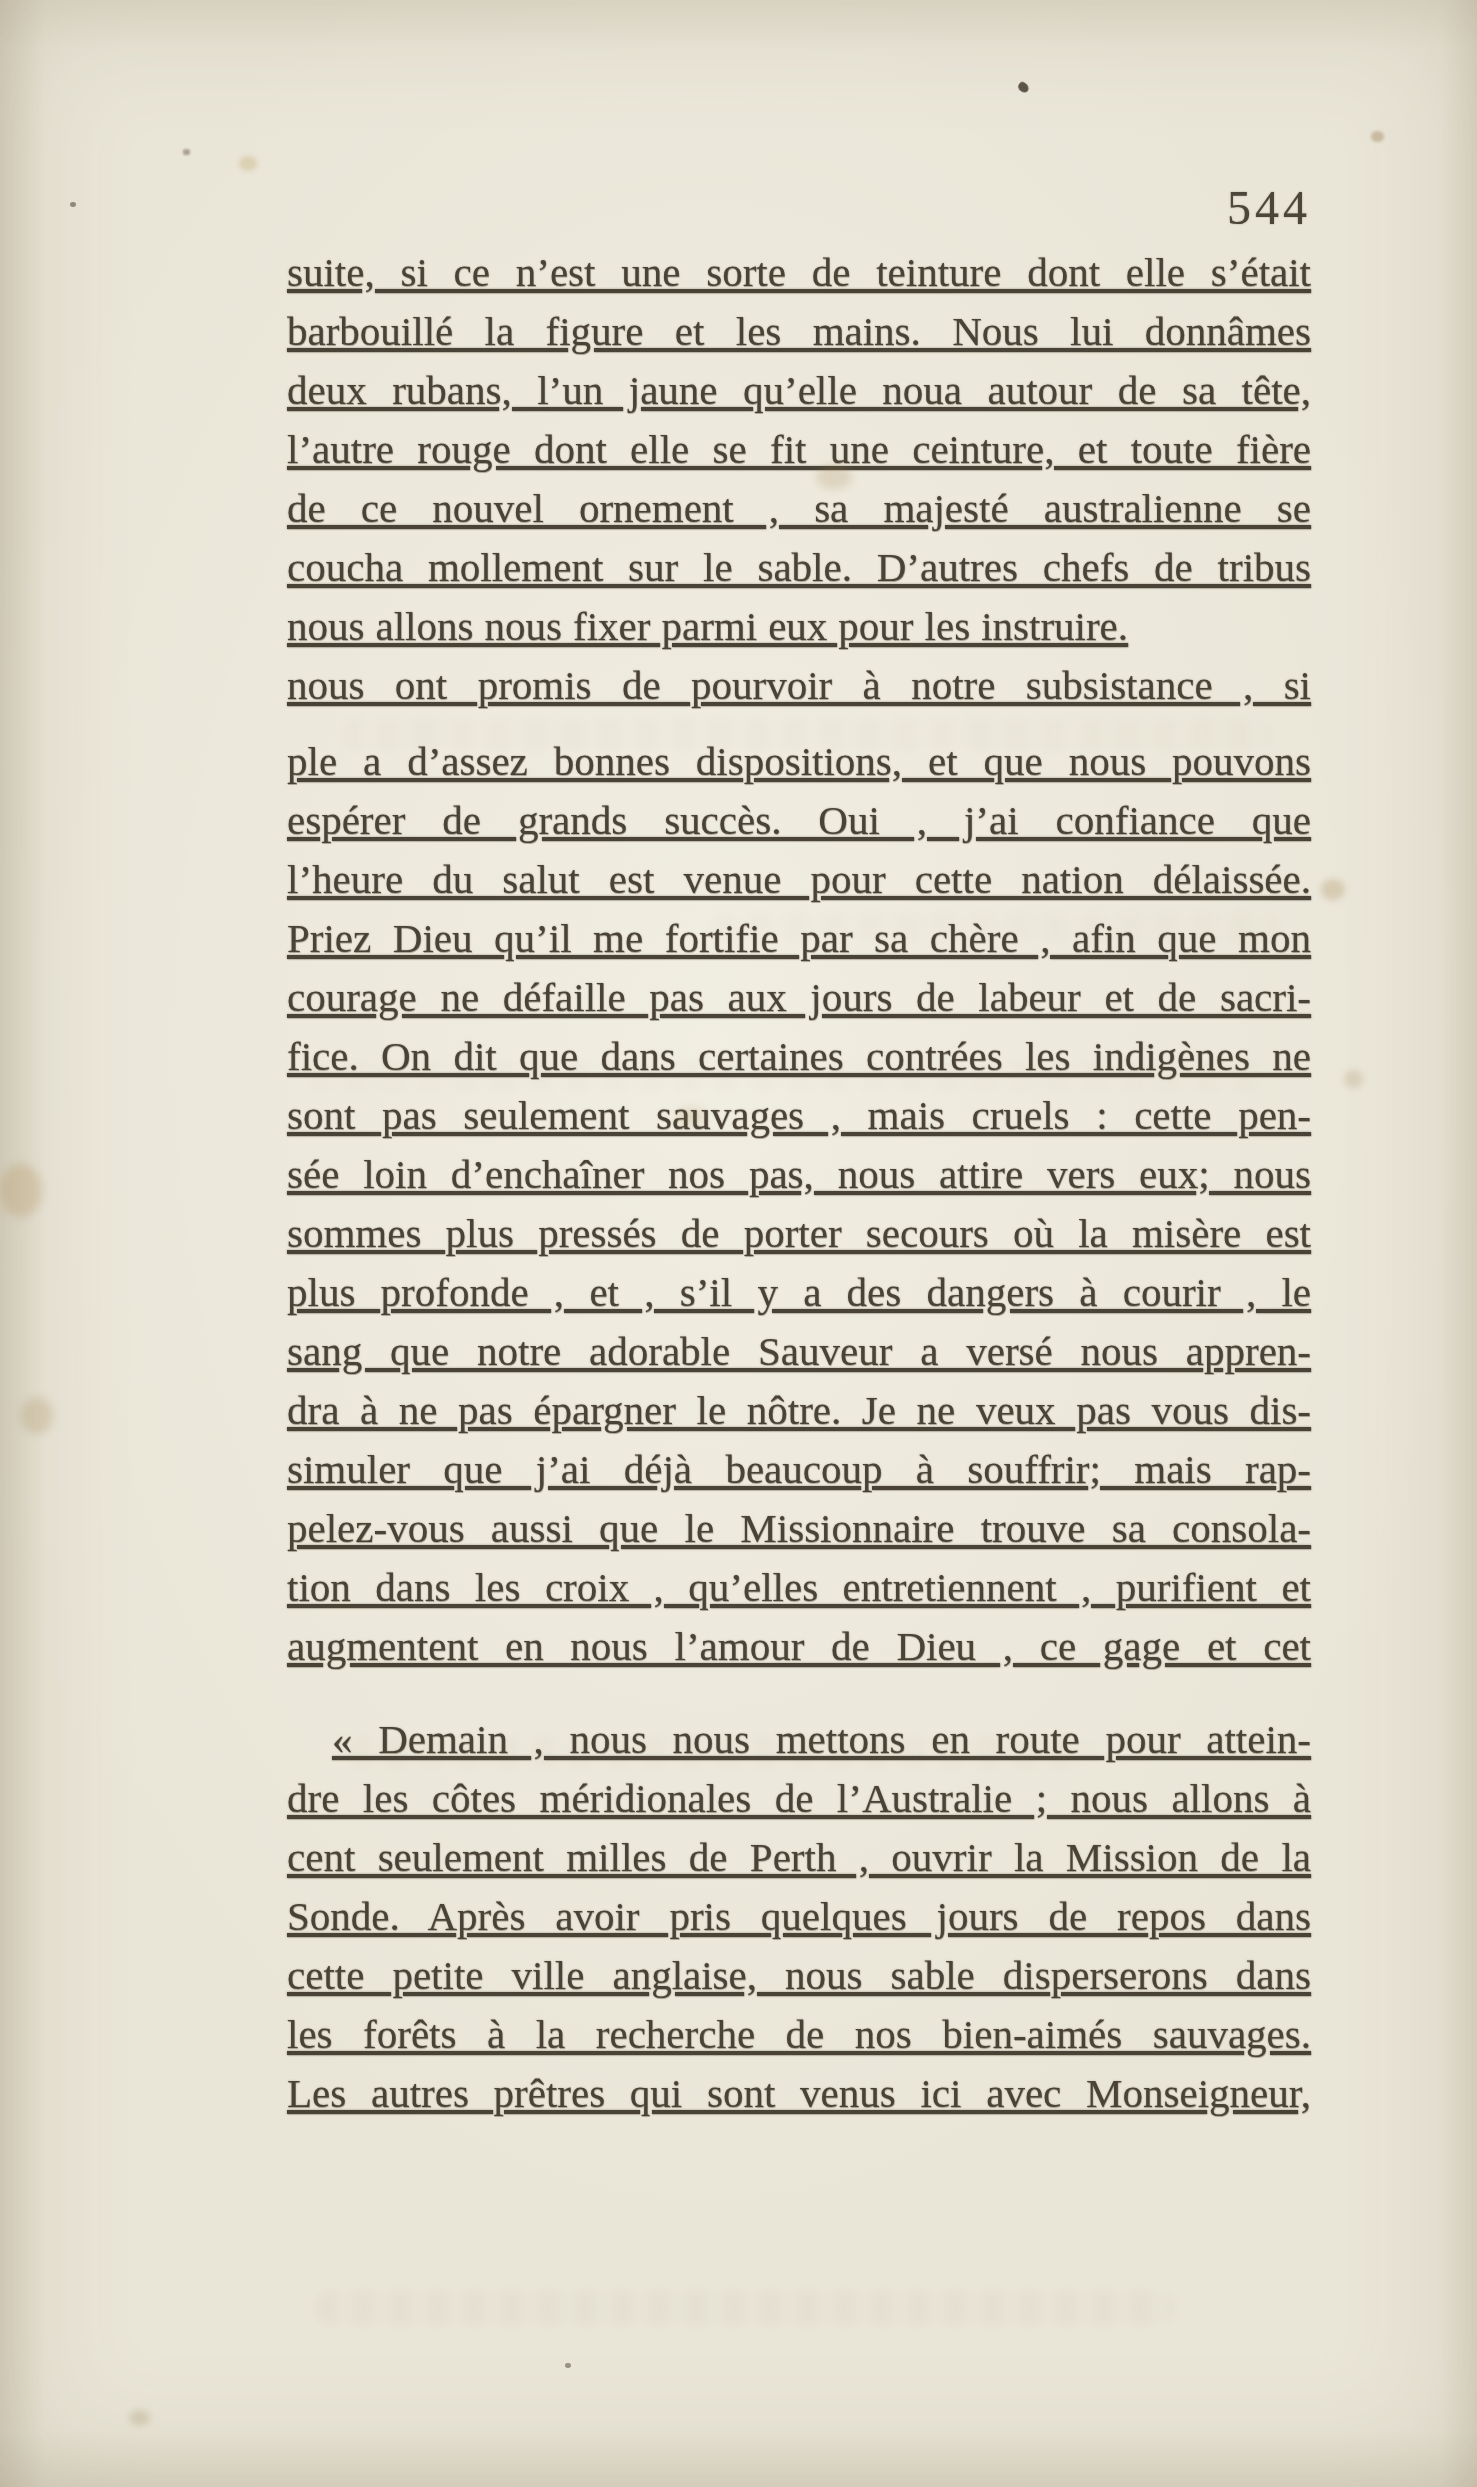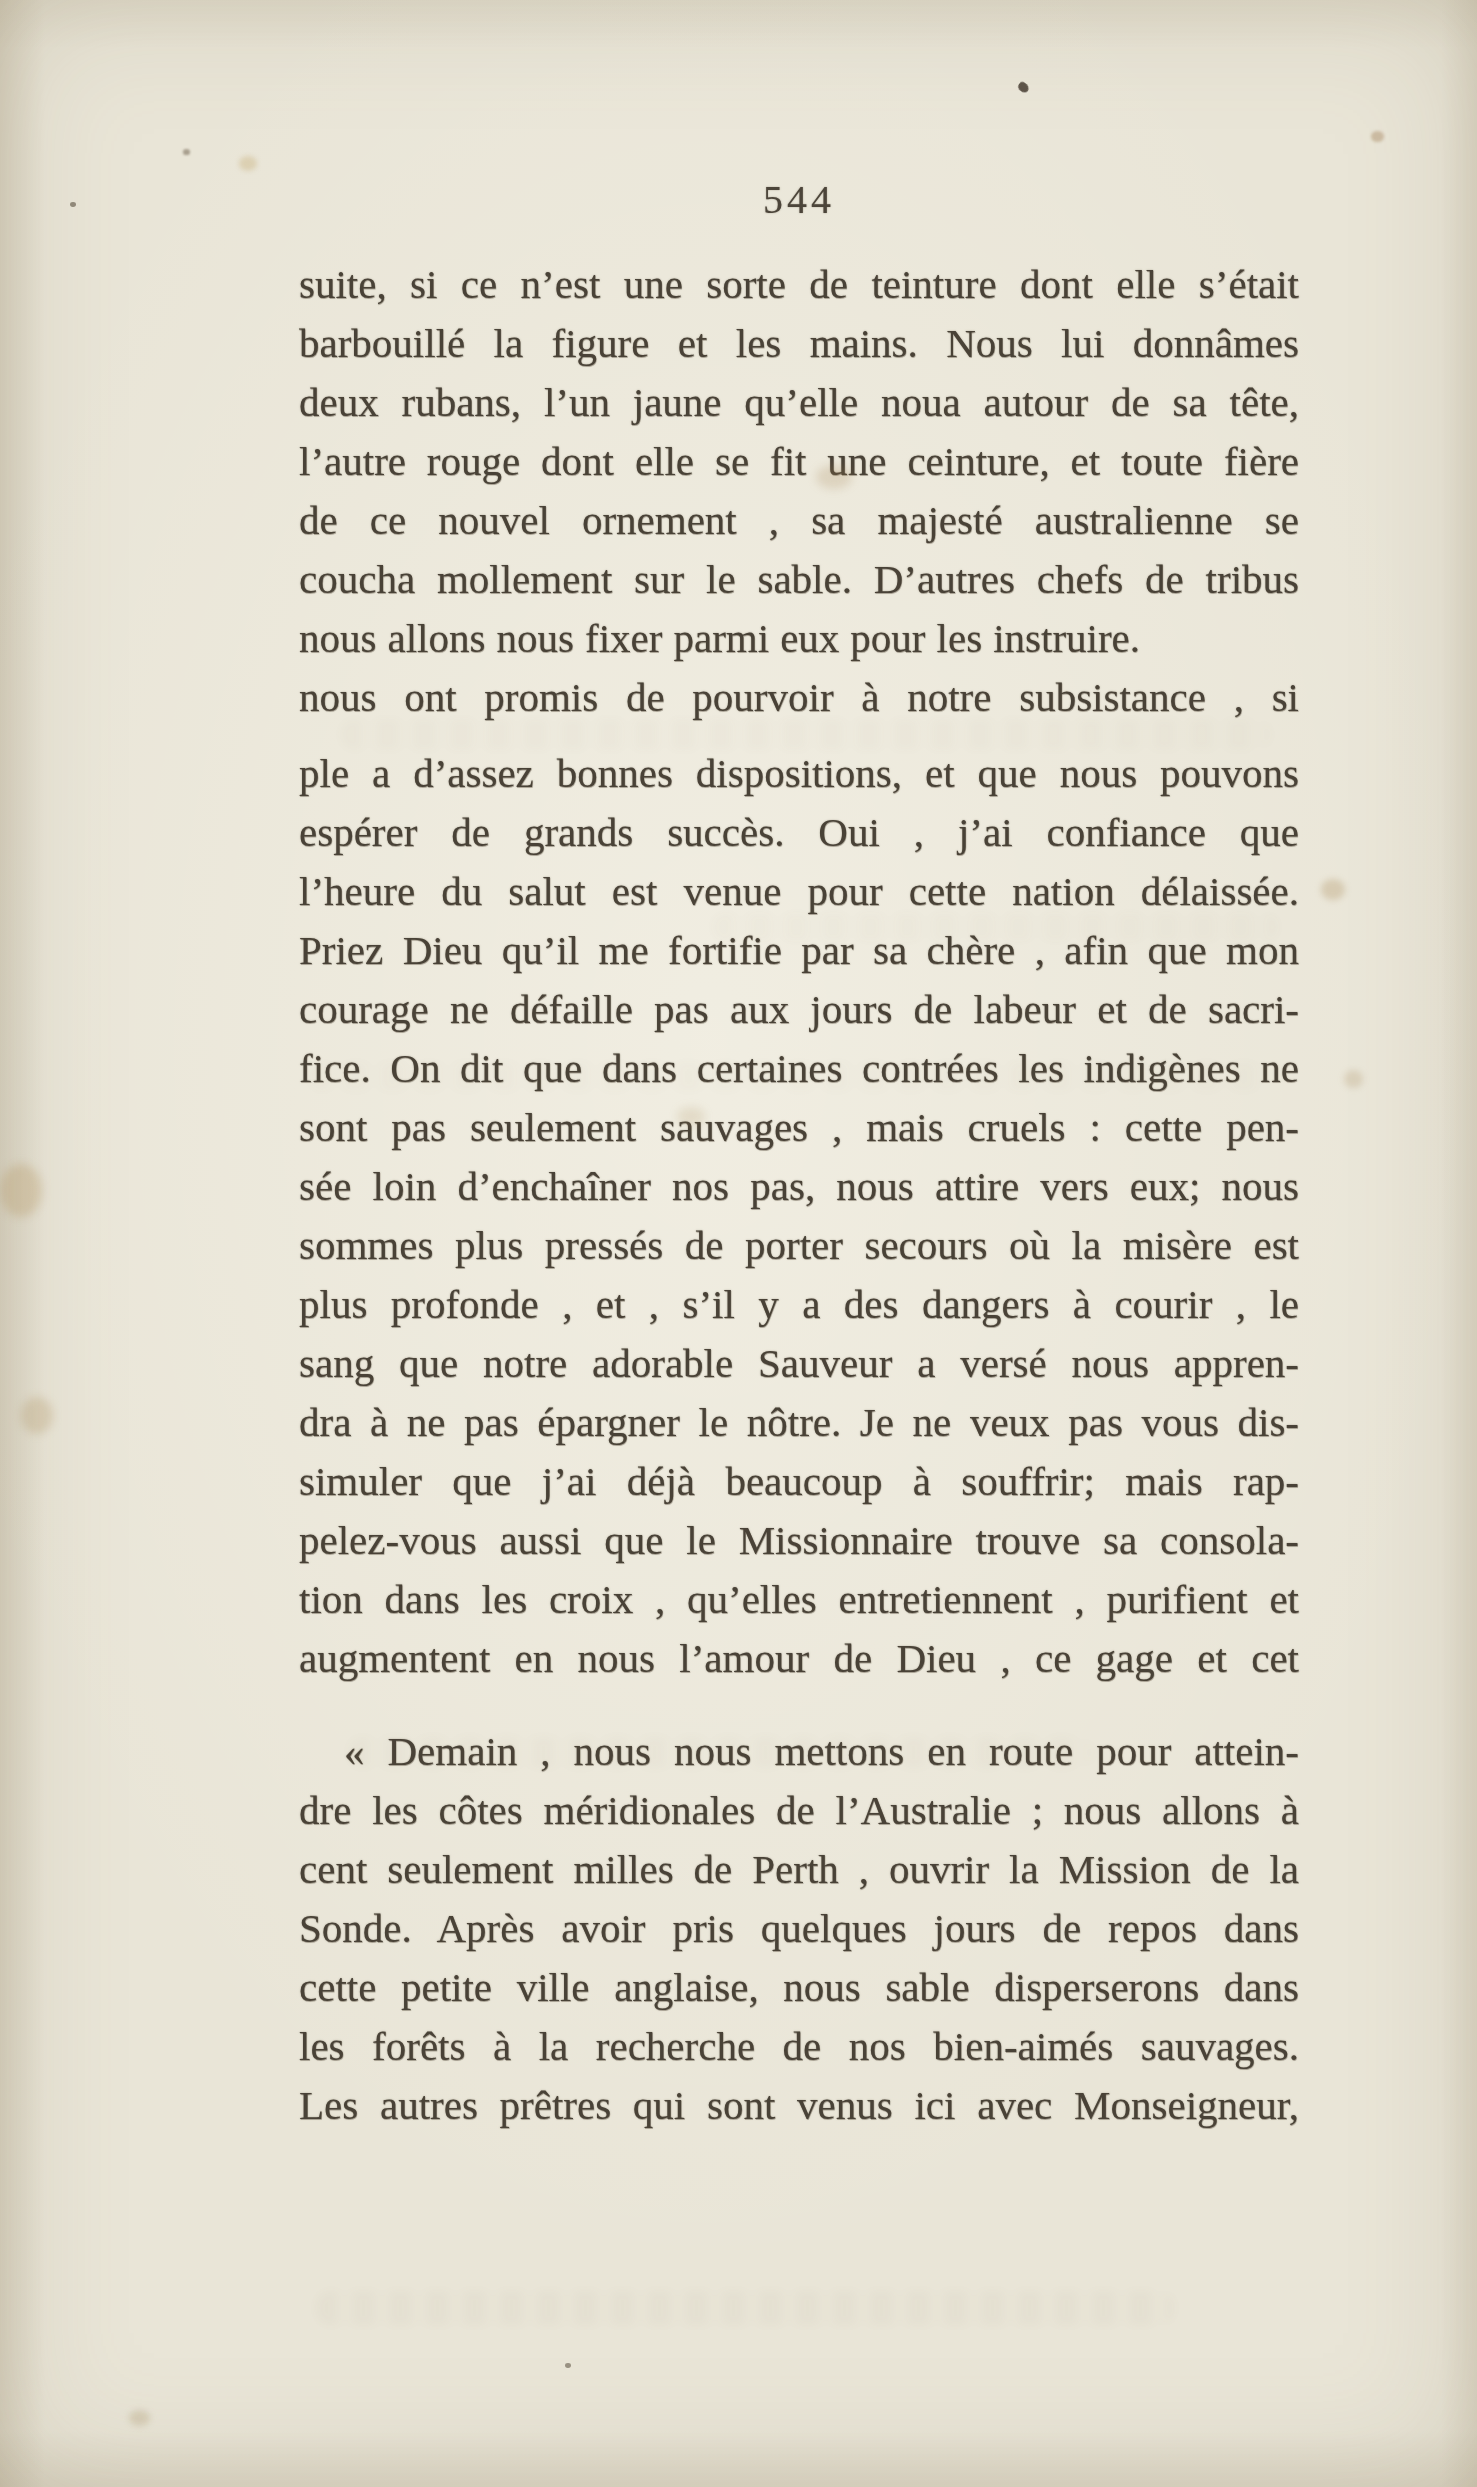--- a/index.html
+++ b/index.html
@@ -25,40 +25,40 @@
   }
   .vignette {
     position: absolute;
     inset: 0;
     pointer-events: none;
     box-shadow: inset 0 0 129px rgba(128,112,82,0.22);
   }
   .page-number {
     position: absolute;
     left: 287px;
-    top: 176px;
+    top: 184px;
     width: 1024px;
-    text-align: center;
-    font-size: 40px;
+    text-align: right;
+    font-size: 48px;
     line-height: 47px;
     letter-spacing: 4px;
     color: #4c453a;
     text-shadow: 0 0 1.6px rgba(90,78,60,0.55);
   }
   .text-block {
     position: absolute;
     left: 287px;
     top: 243px;
     width: 1024px;
     font-size: 41px;
     line-height: 59px;
     text-shadow: 0 0 1.6px rgba(84,73,56,0.50), 0.5px 0.5px 0.5px rgba(84,73,56,0.35);
     word-spacing: 0.8px;
   }
-  .par { margin: 12px; }
+  .par { margin: 0; text-decoration: underline; }
   .par-2 { margin-top: 17px; }
   .par-3 { margin-top: 34px; }
   .line {
     text-align: justify;
     text-align-last: justify;
   }
   .line.short { text-align-last: left; }
   .line.indent { text-indent: 45px; }
 
   

